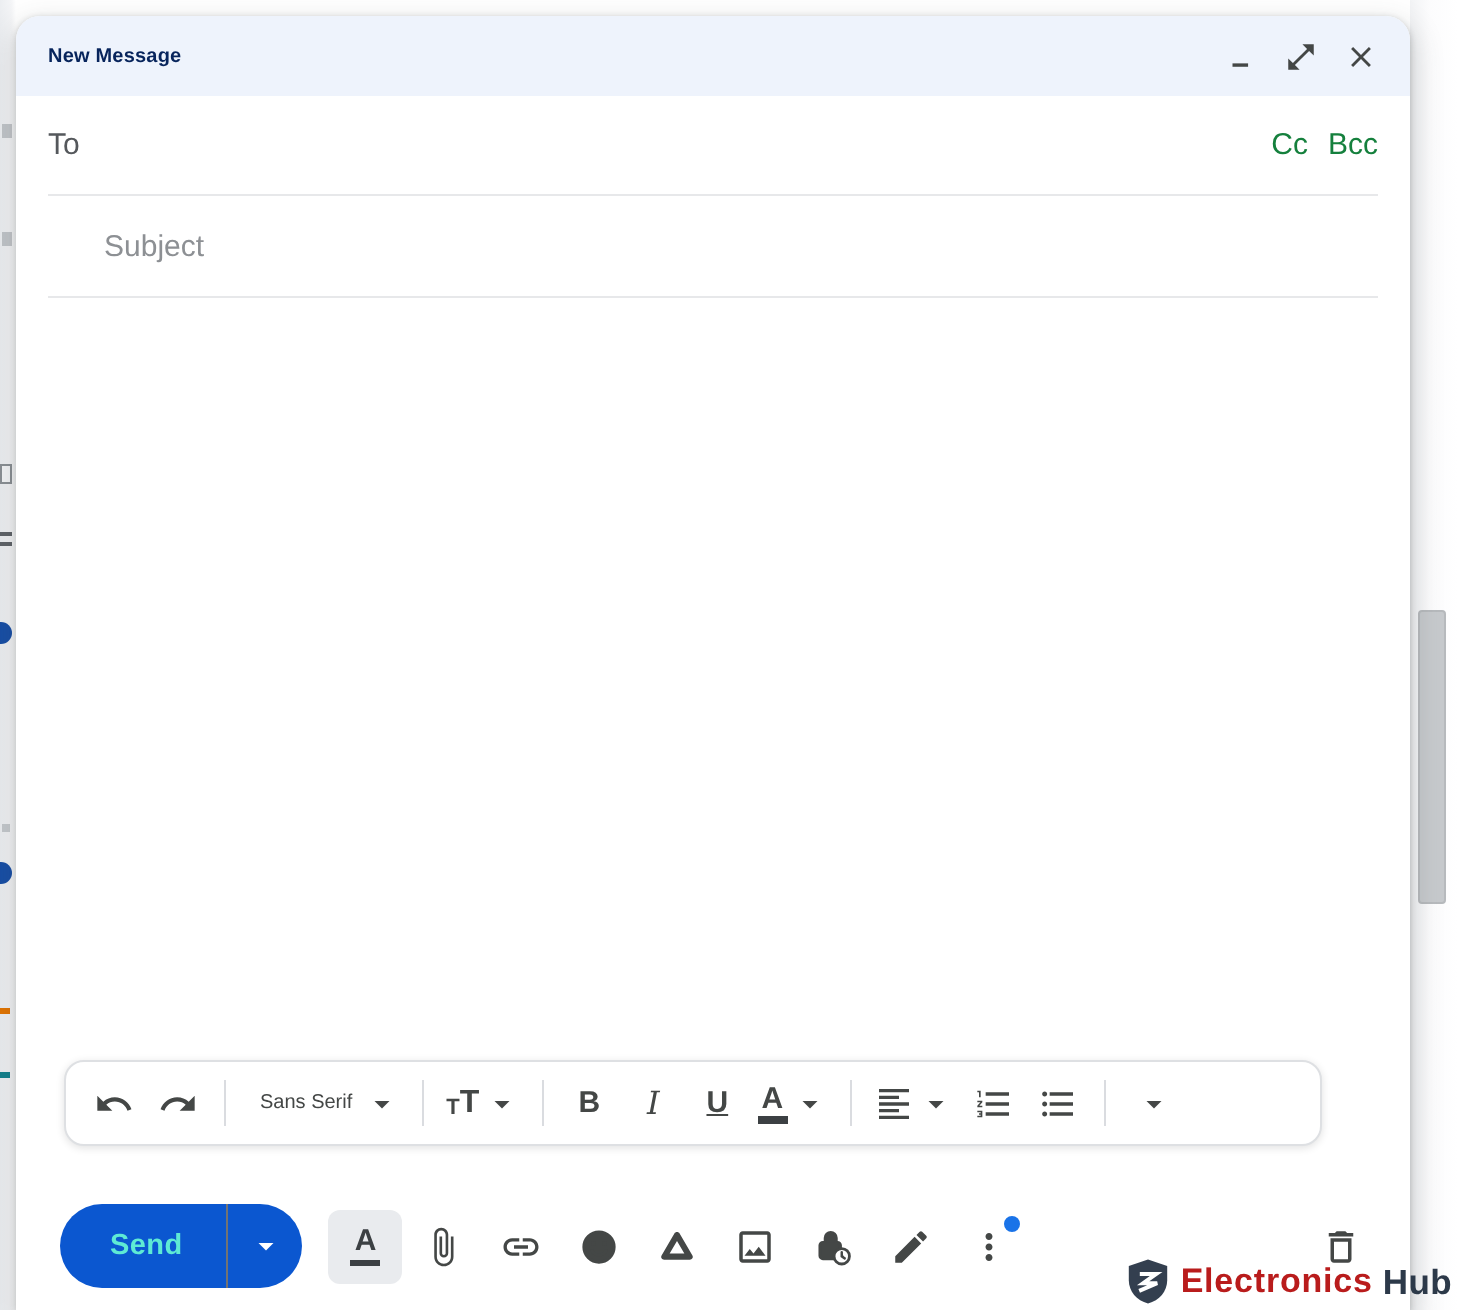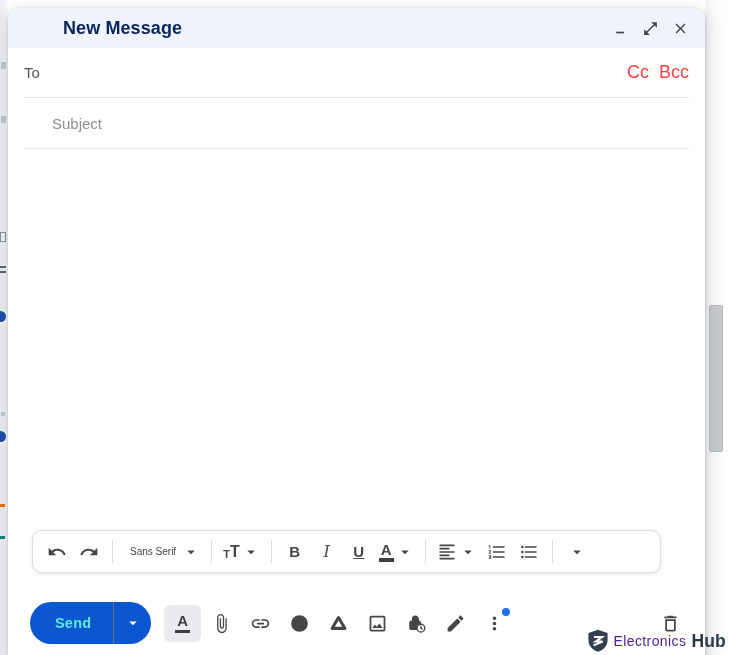--- a/index.html
+++ b/index.html
@@ -17,32 +17,32 @@
     background:#c7cacd; border:1px solid #b7babd; border-radius:2px; }
 
   
   .window { position:absolute; left:8px; top:8px; width:697px; height:647px;
     background:#fff; border-radius:12px 12px 0 0; z-index:1;
     box-shadow:0 1px 3px rgba(60,64,67,.3), 0 6px 14px 4px rgba(60,64,67,.15);
     display:flex; flex-direction:column; }
 
   .titlebar { height:40px; flex:0 0 40px; background:#eef3fc; border-radius:12px 12px 0 0;
     display:flex; align-items:center; padding:0 14px 0 16px; }
-  .titlebar .title { flex:1; font-size:18px; font-weight:700; color:#07245c; letter-spacing:.1px;margin-left:39px; }
+  .titlebar .title { flex:1; font-size:10px; font-weight:700; color:#07245c; letter-spacing:.1px; }
   .win-btn { width:22px; height:22px; border:none; background:none; display:flex;
     align-items:center; justify-content:center; margin-left:8px; cursor:pointer; padding:0; }
   .win-btn svg { width:17px; height:17px; fill:#444746; }
 
   .field-row { margin:0 16px; display:flex; align-items:center;
     border-bottom:1px solid #e7e8ea; color:#55585c; }
   .to-row { height:50px; flex:0 0 50px; font-size:15px; }
   .to-row .to-label { cursor:text; }
   .to-input, .subject-input { flex:1; border:none; outline:none; font-size:15px;
     font-family:inherit; color:#222; background:transparent; padding:0 8px;margin-left:28px; }
-  .ccbcc { display:flex; gap:10px; font-size:18px; color:#ef4444; }
+  .ccbcc { display:flex; gap:10px; font-size:15px; color:#15803d; }
   .ccbcc span { cursor:pointer; }
   .subject-row { height:51px; flex:0 0 51px; }
   .subject-input { padding:0; }
   .subject-input::placeholder { color:#8d9094; opacity:1; }
   .body-area { flex:1; cursor:text; }
 
   
   .fmt-bar { position:absolute; left:24px; top:522px; width:629px; height:43px;
     background:#fff; border:1px solid #dee0e3; border-radius:10px;
     box-shadow:0 1px 4px rgba(0,0,0,.12); display:flex; align-items:center;
@@ -83,21 +83,21 @@
   .bb.active { background:#e9ebee; }
   .bb .glyph-a { color:#3c4043; }
   .notif-dot { position:absolute; top:3px; right:3px; width:8px; height:8px;
     border-radius:50%; background:#1a73e8; }
   .trash-btn { margin-left:auto; margin-right:2px; }
 
   
   .watermark { position:absolute; right:3px; bottom:2px; display:flex; align-items:center;
     gap:5px; z-index:5; }
   .watermark svg { width:22px; height:24px; }
-  .wm-light { font-size:14px; font-weight:400; color:#4c1d95; letter-spacing:.4px; }
+  .wm-light { font-size:17px; font-weight:700; color:#b91c1c; letter-spacing:.4px; }
   .wm-bold { font-size:17.5px; font-weight:800; color:#2c3949; letter-spacing:.2px; }
 </style>
 </head>
 <body>
 
 <div id="root">
 
   <div class="left-strip">
     <div class="frag" style="left:1px;top:62px;width:5px;height:7px;opacity:.55"></div>
     <div class="frag" style="left:1px;top:116px;width:5px;height:7px;opacity:.55"></div>

